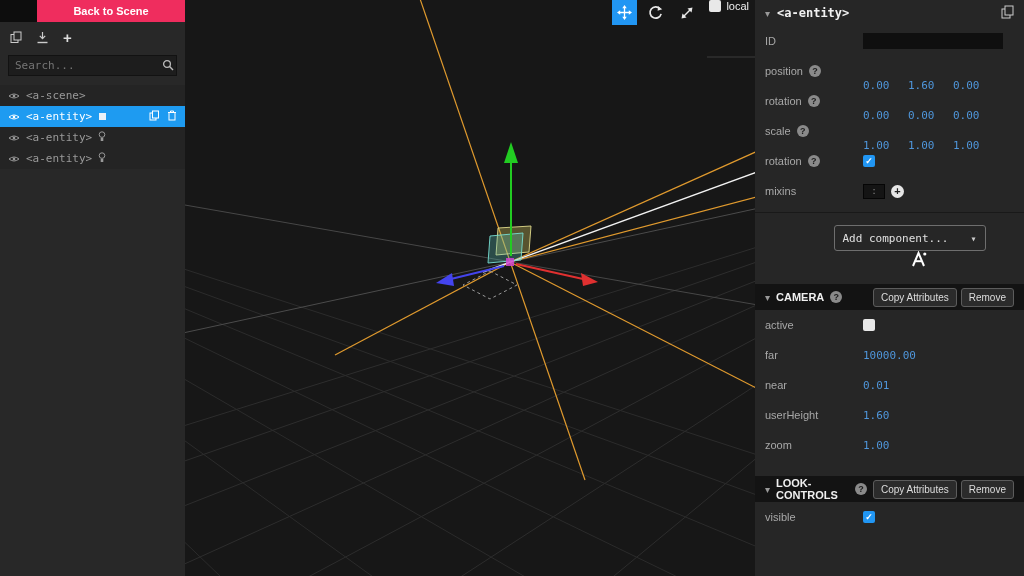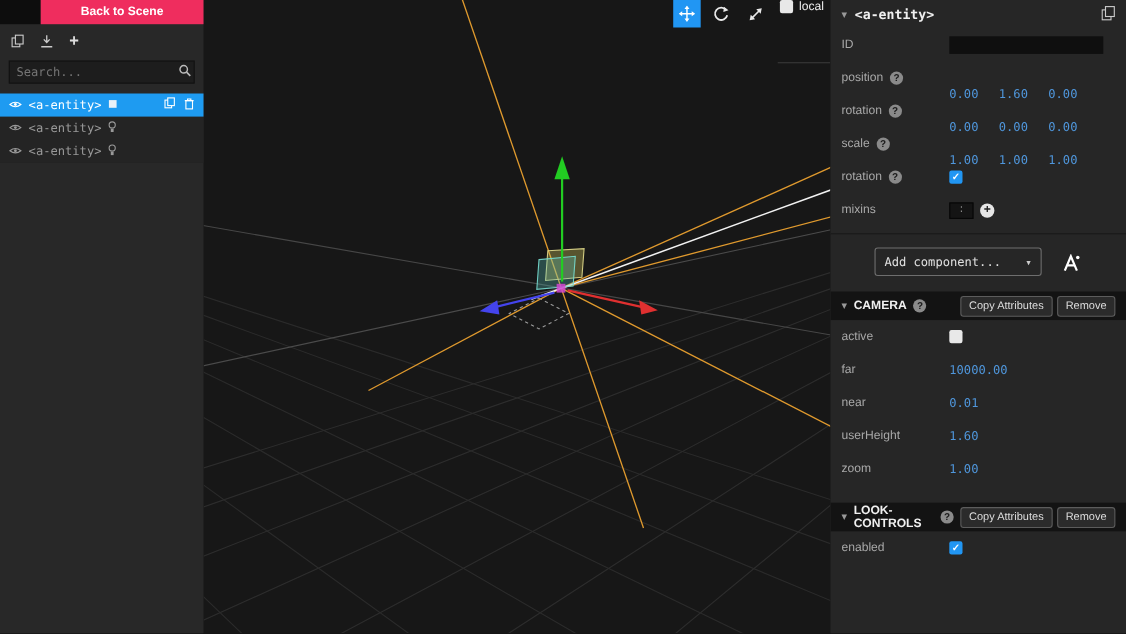--- a/index.html
+++ b/index.html
@@ -58,21 +58,21 @@
   .num { color:#4f96db; font-family:"DejaVu Sans Mono", monospace; font-size:11px; width:31px; cursor:text;margin-top:28px; }
   .id-input { width:140px; height:16px; background:#0f0f0f; border:none; outline:none; color:#ccc;
               font-size:11px; font-family:"DejaVu Sans Mono", monospace; padding:0 4px; }
   .mixins-box { width:22px; height:15px; background:#141414; border:1px solid #050505; color:#888;
                 font-size:10px; display:inline-flex; align-items:center; justify-content:center; cursor:pointer; }
   .circle-plus { width:13px; height:13px; border-radius:50%; background:#e6e6e6; color:#222;
                  display:inline-flex; align-items:center; justify-content:center; font-size:11px;
                  font-weight:bold; line-height:1; margin-left:6px; cursor:pointer; }
   .circle-plus::after { content:"+"; }
   .divider { border-top:1px solid #191919; margin:6px 0 0 0; }
-  .add-row { display:flex; align-items:flex-end; padding:12px 0 14px 40px; }
+  .add-row { display:flex; align-items:center; padding:12px 0 14px 40px;flex-direction:column; }
   .add-btn { width:152px; height:26px; background:#262626; border:1px solid #6e6e6e; border-radius:3px;
              color:#e0e0e0; font-size:11px; font-family:"DejaVu Sans Mono", monospace;
              display:flex; align-items:center; justify-content:space-between; padding:0 8px; cursor:pointer; }
   .add-btn .caret::before { color:#ccc; }
   .aframe-logo { margin-left:18px; cursor:pointer; }
   .section-header { height:26px; background:#131313; display:flex; align-items:center; gap:6px; padding:0 10px; }
   .section-title { color:#f0f0f0; font-weight:bold; font-size:11px; }
   .hbtns { margin-left:auto; display:flex; gap:4px; }
   .hbtn { background:#2b2b2b; border:1px solid #5c5c5c; border-radius:3px; color:#ddd; font-size:10px;
           padding:3px 7px; cursor:pointer; white-space:nowrap; }
@@ -110,20 +110,29 @@
       <input class="search-input" placeholder="Search..." style="">
       <span>
         <svg width="12" height="12" viewBox="0 0 12 12">
             <circle cx="5" cy="5" r="3.4" fill="none" stroke="#bbb" stroke-width="1.3"></circle>
             <line x1="7.6" y1="7.6" x2="11" y2="11" stroke="#bbb" stroke-width="1.4"></line>
           </svg>
       </span>
     </div>
 
     <div class="tree">
+      <div class="tree-row">
+        <span>
+          <svg width="12" height="8" viewBox="0 0 12 8">
+              <path d="M1 4Q6 0 11 4 6 8 1 4Z" fill="none" stroke="#999"></path>
+              <circle cx="6" cy="4" r="1.3" fill="#999"></circle>
+            </svg>
+        </span>
+        <span class="lbl">&lt;a-scene&gt;</span>
+      </div>
 
       <div class="tree-row selected">
         <span>
           <svg width="12" height="8" viewBox="0 0 12 8">
               <path d="M1 4Q6 0 11 4 6 8 1 4Z" fill="none" stroke="#fff"></path>
               <circle cx="6" cy="4" r="1.3" fill="#fff"></circle>
             </svg>
         </span>
         <span class="lbl">&lt;a-entity&gt;</span>
         <span>
@@ -400,19 +409,19 @@
       <span class="section-title">LOOK-CONTROLS</span>
       <span class="help"></span>
       <span class="hbtns">
         <button class="hbtn">Copy Attributes</button>
         <button class="hbtn">Remove</button>
       </span>
     </div>
 
     <div class="prow">
       <span class="labelwrap">
-          <span>enabled</span>
+          <span>visible</span>
         </span>
       <span class="cb checked"></span>
     </div>
 
   </div>
 </div>
 
 </body></html>

